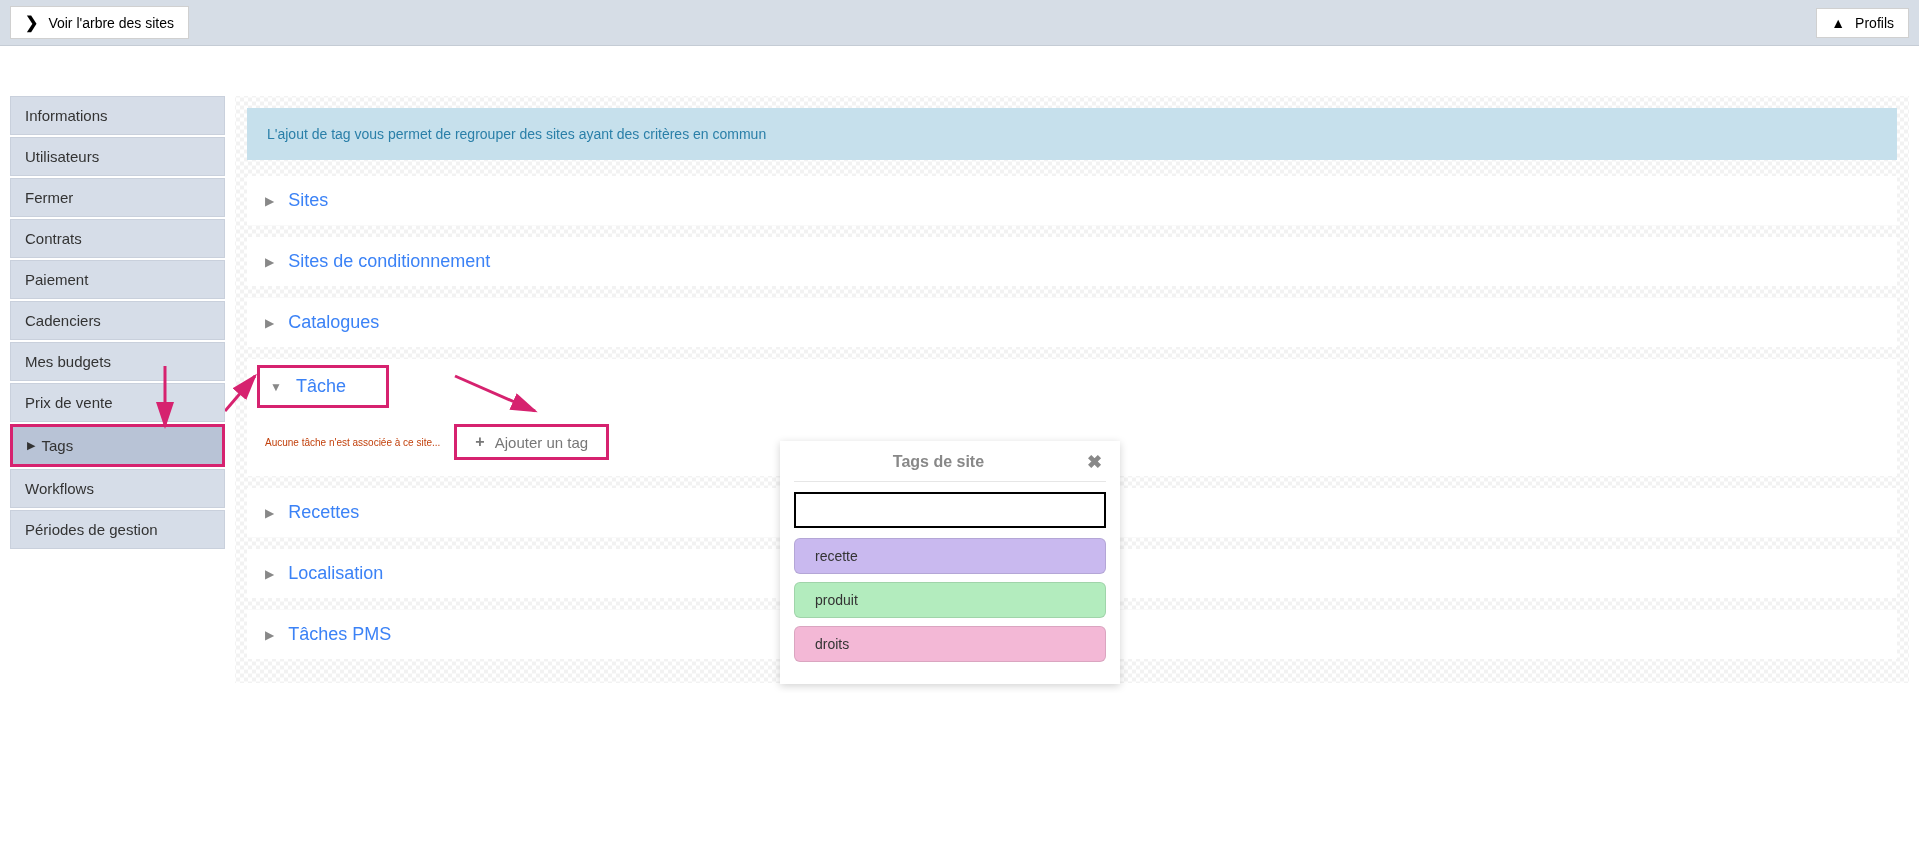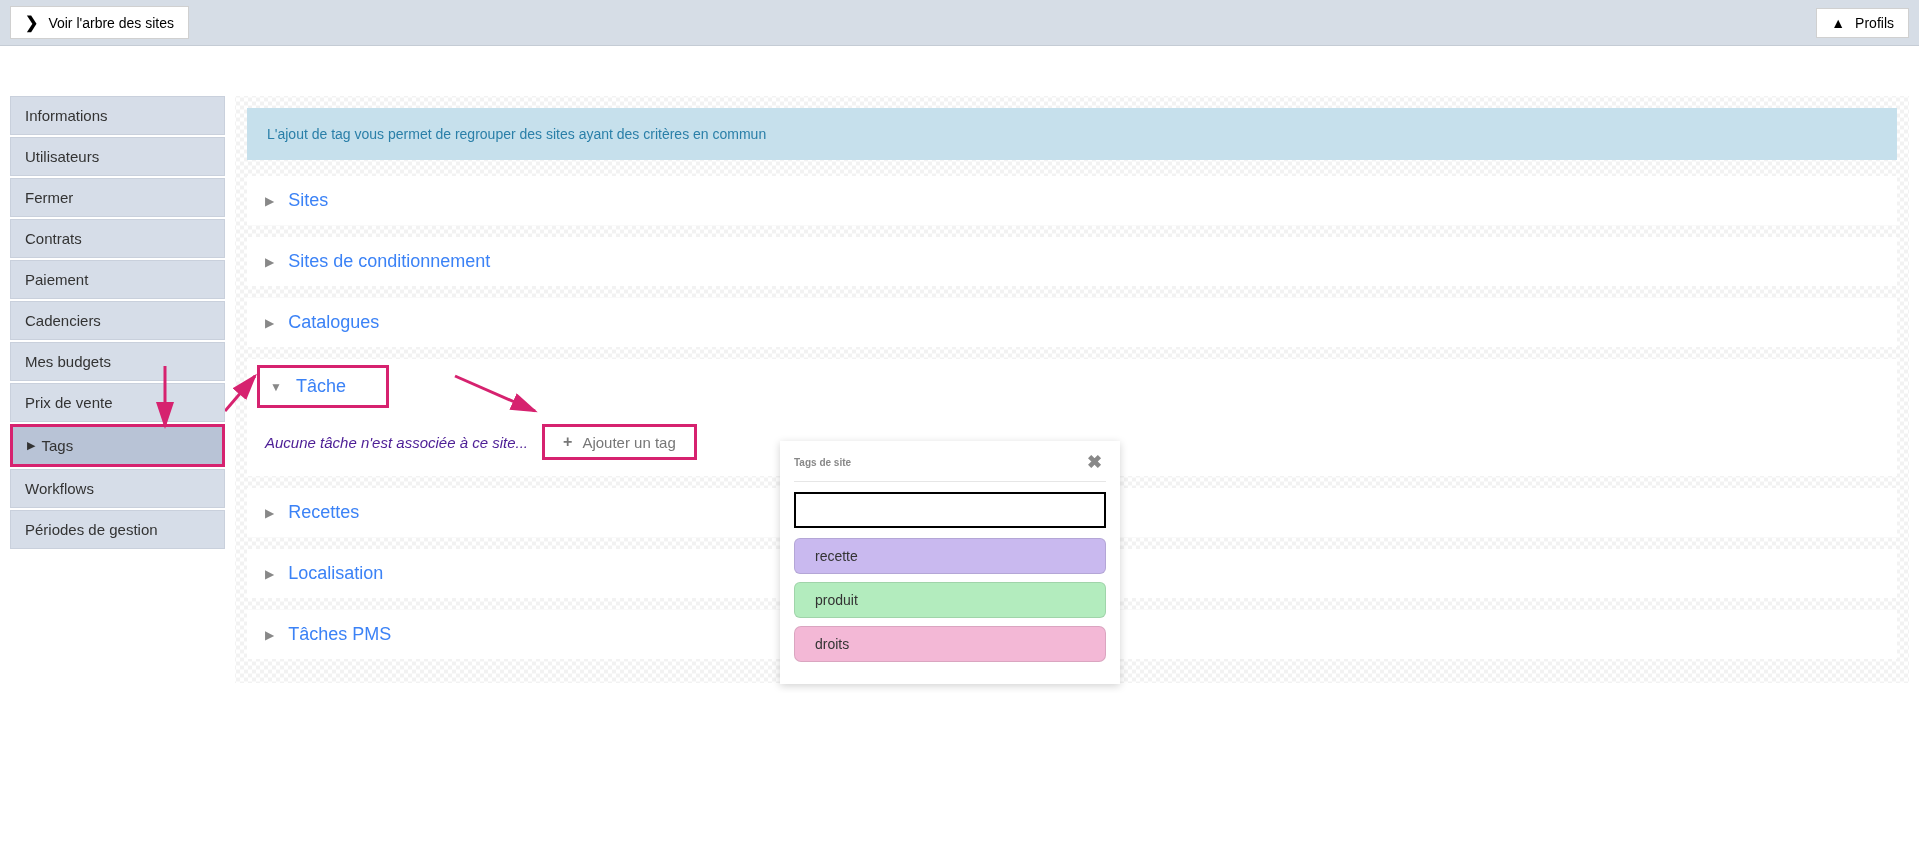--- a/index.html
+++ b/index.html
@@ -95,21 +95,21 @@
   
   .tache-body {
     background: #fff;
     padding: 10px 18px 16px 18px;
     margin-top: -12px;
     margin-bottom: 12px;
     display: flex;
     align-items: center;
     gap: 14px;
   }
-  .empty-msg { font-style: italic; color: #4c1d95; font-size: 15px; }
+  .empty-msg { color: #c2410c; font-size: 10px; }
   .add-tag-btn {
     border: 3px solid #d6226f;
     background: #fff;
     padding: 6px 18px;
     display: inline-flex;
     align-items: center;
     gap: 10px;
     color: #777;
     font-size: 15px;
     cursor: pointer;
@@ -127,42 +127,42 @@
     z-index: 10;
   }
   .popup-header {
     display: flex;
     justify-content: space-between;
     align-items: center;
     border-bottom: 1px solid #e6e6e6;
     padding-bottom: 8px;
     margin-bottom: 10px;
   }
-  .popup-title { flex:1; color:#888; font-weight:bold; font-size:10px; }
+  .popup-title { flex:1; text-align:center; color:#888; font-weight:bold; font-size:16px; }
   .popup-close { color:#888; font-size:18px; cursor:pointer; font-weight:bold; padding:0 4px; }
   .popup-input {
     width: 100%;
     border: 2px solid #000;
     padding: 8px;
     font-size: 14px;
     margin-bottom: 10px;
     outline: none;
   }
   .tag-pill {
     border-radius: 6px;
     padding: 9px 20px;
     margin-bottom: 8px;
     font-size: 14px;
     color: #333;
     border: 1px solid rgba(0,0,0,0.1);
     cursor: pointer;
   }
   .tag-purple { background: #c9b9ef; }
   .tag-green  { background: #b3ecbe; }
-  .tag-pink   { background: #f3b8d6; border-radius: 7px; }
+  .tag-pink   { background: #f3b8d6; }
   
   
   .arrow-overlay {
     position: absolute;
     pointer-events: none;
     z-index: 5;
   }
 </style>
 </head>
 <body>

